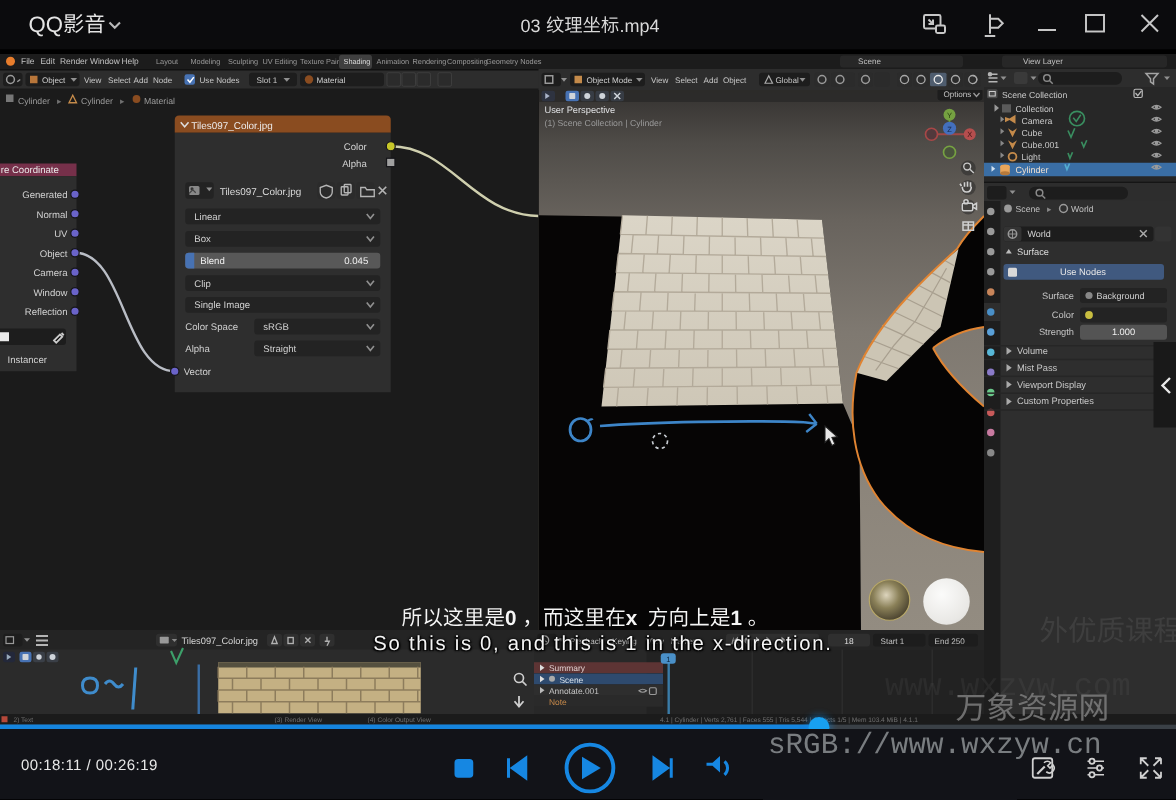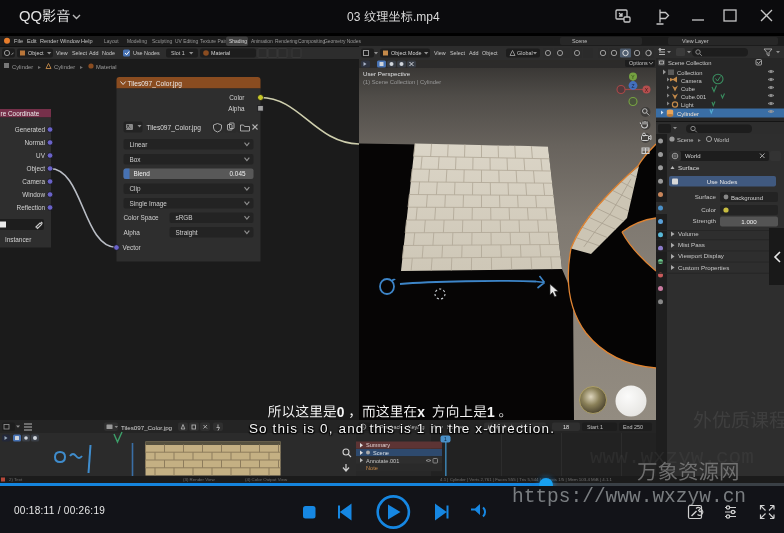--- a/index.html
+++ b/index.html
@@ -629,21 +629,21 @@
       <text x="487.0" y="416.5" font-size="13.8" font-family="Liberation Sans, sans-serif"> 1</text>
       <path transform="translate(498.5,416.5) scale(0.0552,-0.0552)" d="M49 61Q59 61 68 56Q76 51 81 42Q87 33 87 23Q87 12 81 4Q76 -5 68 -10Q59 -15 49 -15Q38 -15 29 -10Q21 -5 16 4Q10 12 10 23Q10 33 16 42Q21 51 29 56Q38 61 49 61ZM49 -2Q59 -2 67 5Q74 12 74 23Q74 30 71 36Q67 41 61 45Q56 48 49 48Q42 48 36 45Q30 41 27 36Q23 30 23 23Q23 16 27 10Q30 4 36 1Q42 -2 49 -2Z"></path>
     </g>
 </svg>
 <div class="t" style="left:10px;top:420.5px;width:784px;text-align:center;font-size:13.5px;letter-spacing:1.15px;color:#f5f5f5;text-shadow:0 0 2px #000,1px 1px 1px #000,-1px 1px 1px #000">So this is 0, and this is 1 in the x-direction.</div>
 <div class="abs" style="left:0;top:483px;width:784px;height:3.4px;background:#3a4046"></div>
 <div class="abs" style="left:0;top:483px;width:546px;height:3.4px;background:#1584dd"></div>
 <div class="abs" style="left:539px;top:478px;width:14px;height:14px;border-radius:50%;background:#18a0f0;box-shadow:0 0 4px 2px rgba(24,140,230,0.35)"></div>
 <div class="abs" style="left:0;top:486.4px;width:784px;height:46.6px;background:#121318"></div>
 <div class="t" style="left:14px;top:505px;font-size:10px;color:#e8e8e8;letter-spacing:0.3px">00:18:11 / 00:26:19</div>
-<div class="t" style="left:512px;top:486px;font-size:19.5px;color:#85898c;font-family:'Liberation Mono',monospace;opacity:0.9">https://www.wxzyw.cn</div>
+<div class="t" style="left:512px;top:486px;font-size:19.5px;color:#85898c;font-family:'Liberation Mono',monospace;opacity:0.9">sRGB://www.wxzyw.cn</div>
 <svg class="abs" style="left:0;top:486px" width="784" height="47" viewBox="0 0 784 47">
 <rect x="303" y="20" width="12.5" height="12.5" rx="2.5" fill="#1687e2"></rect>
 <path d="M339 19.5 v13 M350.5 19.5 l-9 6.5 9 6.5z" fill="#1687e2" stroke="#1687e2" stroke-width="2"></path>
 <circle cx="393.3" cy="26" r="15.6" fill="none" stroke="#1687e2" stroke-width="2.6"></circle>
 <path d="M388 18.5 l12.5 7.5 -12.5 7.5z" fill="#1687e2"></path>
 <path d="M447.5 19.5 v13 M436 19.5 l9 6.5 -9 6.5z" fill="#1687e2" stroke="#1687e2" stroke-width="2"></path>
 <path d="M471 22.5 h4 l5-4.5 v11 l-5-4.5 h-4 z" fill="#1687e2"></path>
     <path d="M483 21.5 a6 6 0 0 1 0 9" fill="none" stroke="#1687e2" stroke-width="2"></path>
 <g stroke="#d0d0d0" stroke-width="1.2" fill="none">
 <rect x="688.5" y="19.5" width="13" height="13" rx="1.5"></rect>

